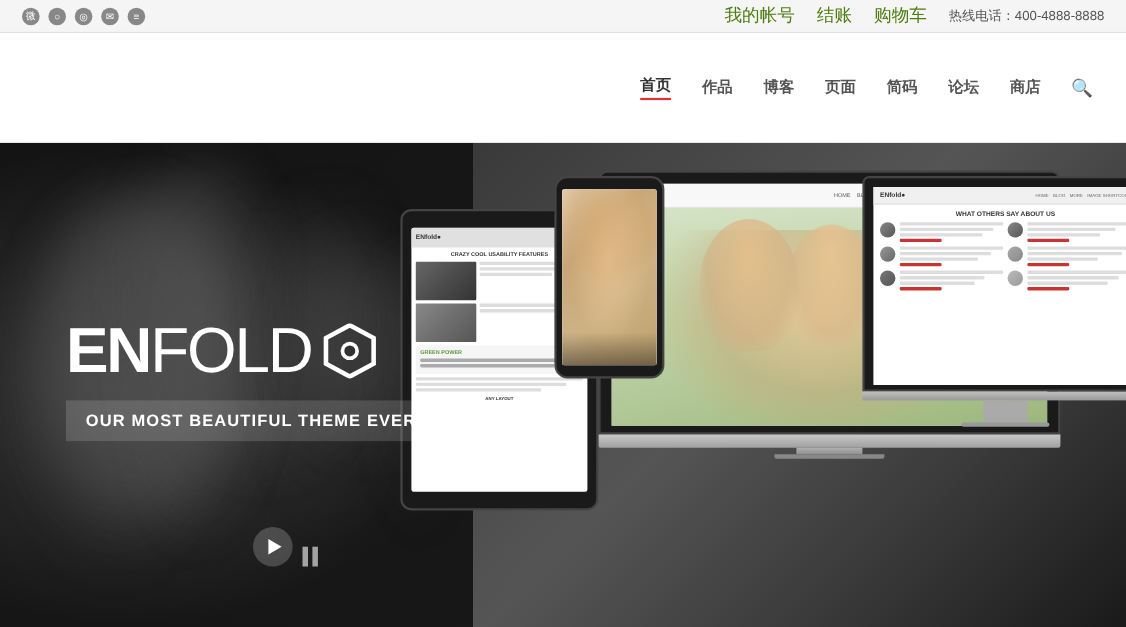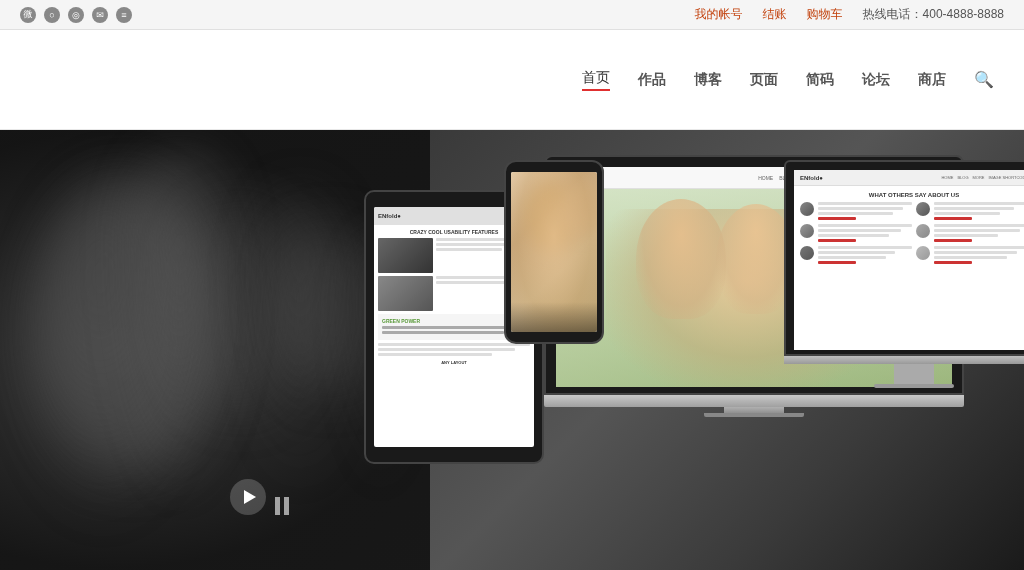--- a/index.html
+++ b/index.html
@@ -27,22 +27,22 @@
       height: 16px;
       background: #888;
       border-radius: 50%;
       display: inline-flex;
       align-items: center;
       justify-content: center;
       font-size: 9px;
       color: #fff;
     }
     .top-bar-link {
-      font-size: 12px;
-      color: #c2410c;
+      font-size: 16px;
+      color: #4d7c0f;
       text-decoration: none;
     }
     .top-bar-phone {
       font-size: 12px;
       color: #555;
     }
 
     
     .main-header {
       background: #fff;
@@ -91,21 +91,21 @@
     }
     .nav-item {
       font-size: 14px;
       color: #555;
       text-decoration: none;
       cursor: pointer;
       font-weight: bold;
     }
     .nav-item.active {
       color: #333;
-      font-weight: 400;
+      font-weight: 700;
       border-bottom: 2px solid #e03030;
       padding-bottom: 2px;
     }
     .nav-search {
       font-size: 16px;
       color: #555;
       cursor: pointer;
     }
 
     
@@ -581,20 +581,34 @@
     <div class="person-blur person-blur-1"></div>
     <div class="person-blur person-blur-2"></div>
     <div class="person-blur person-blur-3"></div>
 
     <div style="position:absolute;top:40px;left:40px;width:200px;height:360px;background:radial-gradient(ellipse at 40% 30%, rgba(80,80,80,0.5) 0%, transparent 70%);filter:blur(20px);border-radius:50%;"></div>
     <div style="position:absolute;top:20px;left:120px;width:160px;height:380px;background:radial-gradient(ellipse at 50% 25%, rgba(100,100,100,0.4) 0%, transparent 65%);filter:blur(18px);border-radius:40%;"></div>
     <div style="position:absolute;top:60px;left:250px;width:140px;height:340px;background:radial-gradient(ellipse at 50% 20%, rgba(70,70,70,0.35) 0%, transparent 60%);filter:blur(22px);border-radius:50%;"></div>
     <div style="position:absolute;top:100px;left:350px;width:100px;height:280px;background:radial-gradient(ellipse at 50% 25%, rgba(60,60,60,0.3) 0%, transparent 65%);filter:blur(15px);border-radius:50%;"></div>
   </div>
 
+  <div class="hero-text">
+    <div class="hero-brand">
+      <span class="hero-brand-text">
+        <span style="font-weight:900;">EN</span><span style="font-weight:300;">FOLD</span>
+      </span>
+
+      <svg class="hero-brand-icon" viewBox="0 0 60 60" xmlns="http://www.w3.org/2000/svg">
+        <polygon points="30,2 56,16 56,44 30,58 4,44 4,16" fill="none" stroke="white" stroke-width="5"></polygon>
+        <circle cx="30" cy="30" r="10" fill="white"></circle>
+        <circle cx="30" cy="30" r="6" fill="#333"></circle>
+      </svg>
+    </div>
+    <div class="hero-subtitle">OUR MOST BEAUTIFUL THEME EVER</div>
+  </div>
 
   <div class="play-btn">
     <div class="play-icon"></div>
   </div>
   <div class="pause-btn">
     <div class="pause-bar"></div>
     <div class="pause-bar"></div>
   </div>
 
   <div class="hero-devices">

